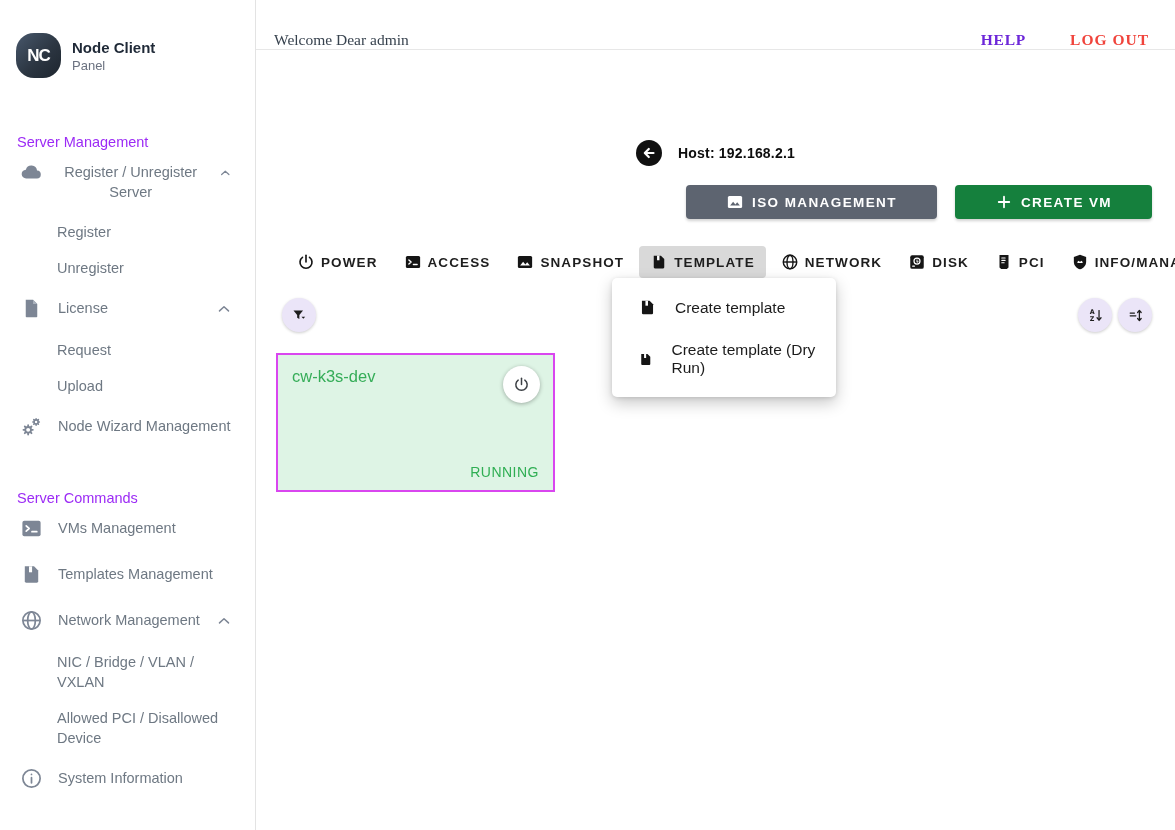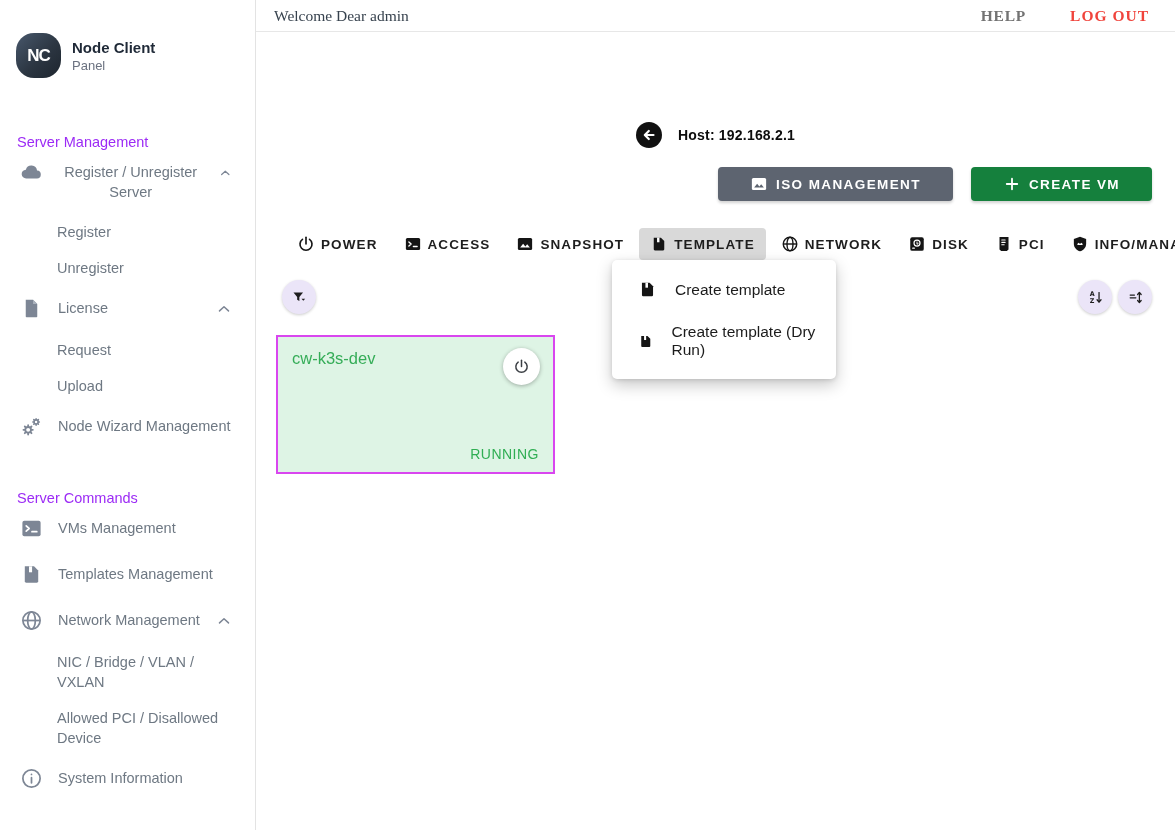--- a/index.html
+++ b/index.html
@@ -32,39 +32,39 @@
   .nav-icon { width:23px; height:23px; color:#7d8695; flex:0 0 auto; margin-top:-1px; }
   .nav-icon svg { width:100%; height:100%; }
   .nav-label { font-size:14.5px; line-height:20px; color:#6e7883; }
   .chev { width:18px; height:18px; color:#7d8695; margin-left:auto; margin-top:2px; }
   .chev svg { width:100%; height:100%; }
   .nav-sub { padding:8px 22px 8px 57px; font-size:14.5px; line-height:20px; color:#6e7883; cursor:pointer; }
 
   
   .main-col { flex:1; display:flex; flex-direction:column; }
   .topbar {
-    height:32px; background:#fff; border-bottom:1px solid #e7e7e7;
-    display:flex; align-items:center; padding:0 26px 0 18px;
+    height:50px; background:#fff; border-bottom:1px solid #e7e7e7;
+    display:flex; align-items:flex-end; padding:0 26px 0 18px;
     font-family:"Liberation Serif", serif;
   }
   .welcome { font-size:15.5px; color:#37424e; }
-  .help { margin-left:auto; font-size:15.5px; font-weight:600; letter-spacing:0.8px; color:#737373; cursor:pointer; }
+  .help { margin-left:auto; font-size:15.5px; font-weight:600; letter-spacing:0.8px; color:#6d28d9; cursor:pointer; }
   .logout { margin-left:44px; font-size:15.5px; font-weight:600; letter-spacing:1px; color:#f0443c; cursor:pointer; }
 
   .content { position:relative; flex:1; background:#fff; }
 
   .host-header { position:absolute; top:90px; left:0; right:0; display:flex; justify-content:center; align-items:center; gap:16px; }
   .back-btn { width:26px; height:26px; border:none; background:transparent; padding:0; cursor:pointer; }
   .back-btn svg { width:26px; height:26px; display:block; }
   .host-title { font-size:14px; font-weight:700; color:#0d0d0d; letter-spacing:0.2px; }
 
   .actions-row { position:absolute; top:135px; right:23px; display:flex; gap:18px; }
   .btn {
     height:34px; border:none; border-radius:4px; color:#fff; cursor:pointer;
-    display:flex; align-items:center; gap:8px; padding:0 32px;
+    display:flex; align-items:center; gap:8px; padding:0 40px;
     font-family:"Liberation Sans", sans-serif; font-size:13.5px; font-weight:700; letter-spacing:1.4px;
     box-shadow:0 2px 3px rgba(0,0,0,0.18);
   }
   .btn-dark { background:#5d6470; }
   .btn-green { background:#15803d; }
   .btn-icon { width:18px; height:18px; }
   .btn-icon svg { width:100%; height:100%; }
 
   .tabs-row { position:absolute; top:196px; left:30px; display:flex; align-items:center; gap:4px; }
   .tab {

